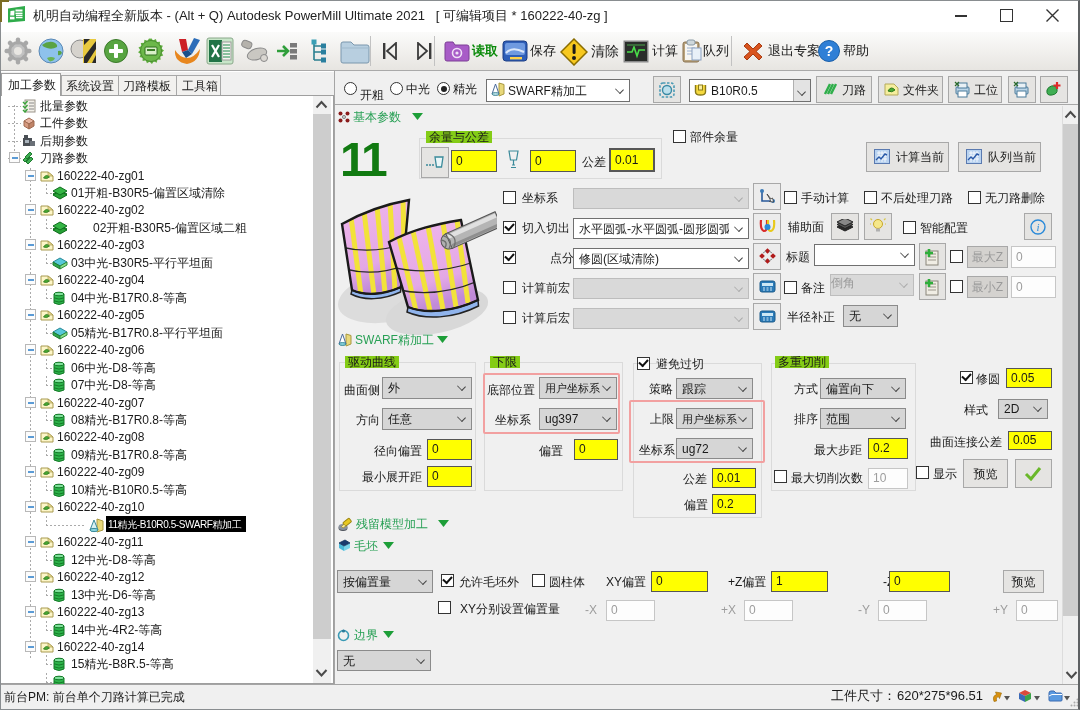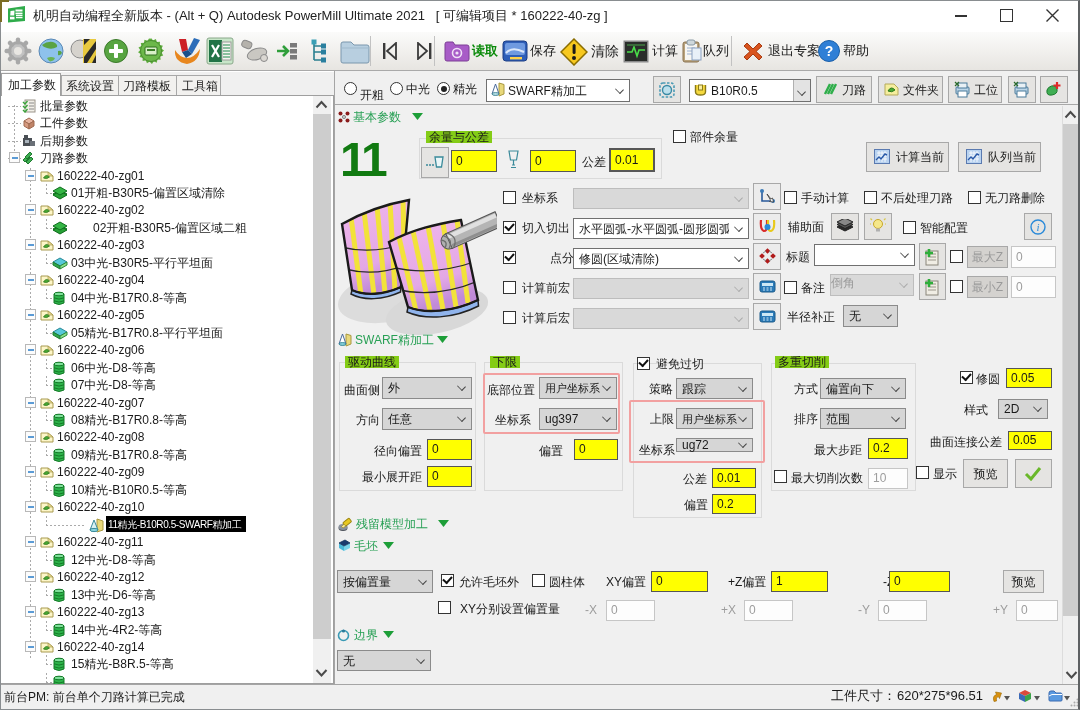--- a/index.html
+++ b/index.html
@@ -852,21 +852,21 @@
     <div class="t">跟踪</div>
     <div class="a"></div>
   </div>
 <div class="abs" style="left:629px;top:400px;width:136px;height:63px;border:2px solid #f2a0a0;border-radius:2px;"></div>
 <div class="tx" style="left:650px;top:412px;">上限</div>
 <div class="co" style="left:676px;top:408px;width:77px;height:21px;">
     <div class="t" style="font-size:11px;">用户坐标系</div>
     <div class="a"></div>
   </div>
 <div class="tx" style="left:639px;top:443px;">坐标系</div>
-<div class="co" style="left:676px;top:438px;width:77px;height:14px;">
+<div class="co" style="left:676px;top:438px;width:77px;height:21px;">
     <div class="t">ug72</div>
     <div class="a"></div>
   </div>
 <div class="tx" style="left:683px;top:472px;">公差</div>
 <div class="yi" style="left:712px;top:468px;width:44px;height:20px;line-height:18px;">0.01</div>
 <div class="tx" style="left:684px;top:498px;">偏置</div>
 <div class="yi" style="left:712px;top:494px;width:44px;height:20px;line-height:18px;">0.2</div>
 <div class="gb" style="left:771px;top:363px;width:145px;height:128px;"></div>
 <div class="gl" style="left:775px;top:356px;">多重切削</div>
 <div class="tx" style="left:794px;top:382px;">方式</div>

